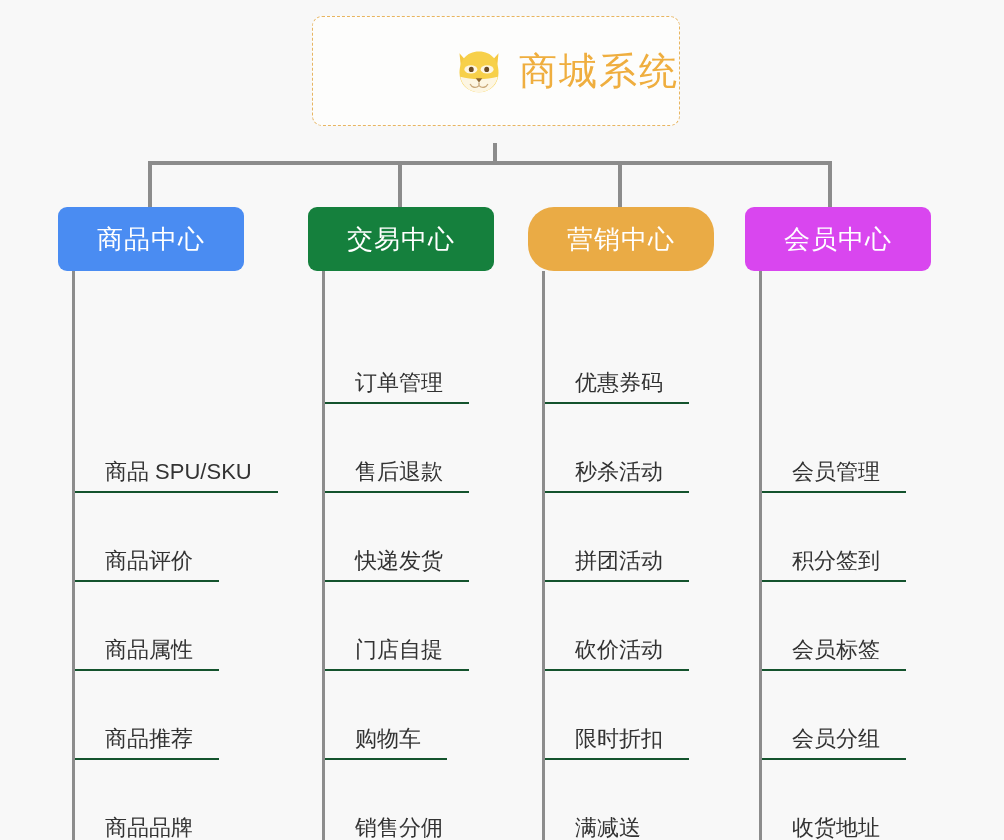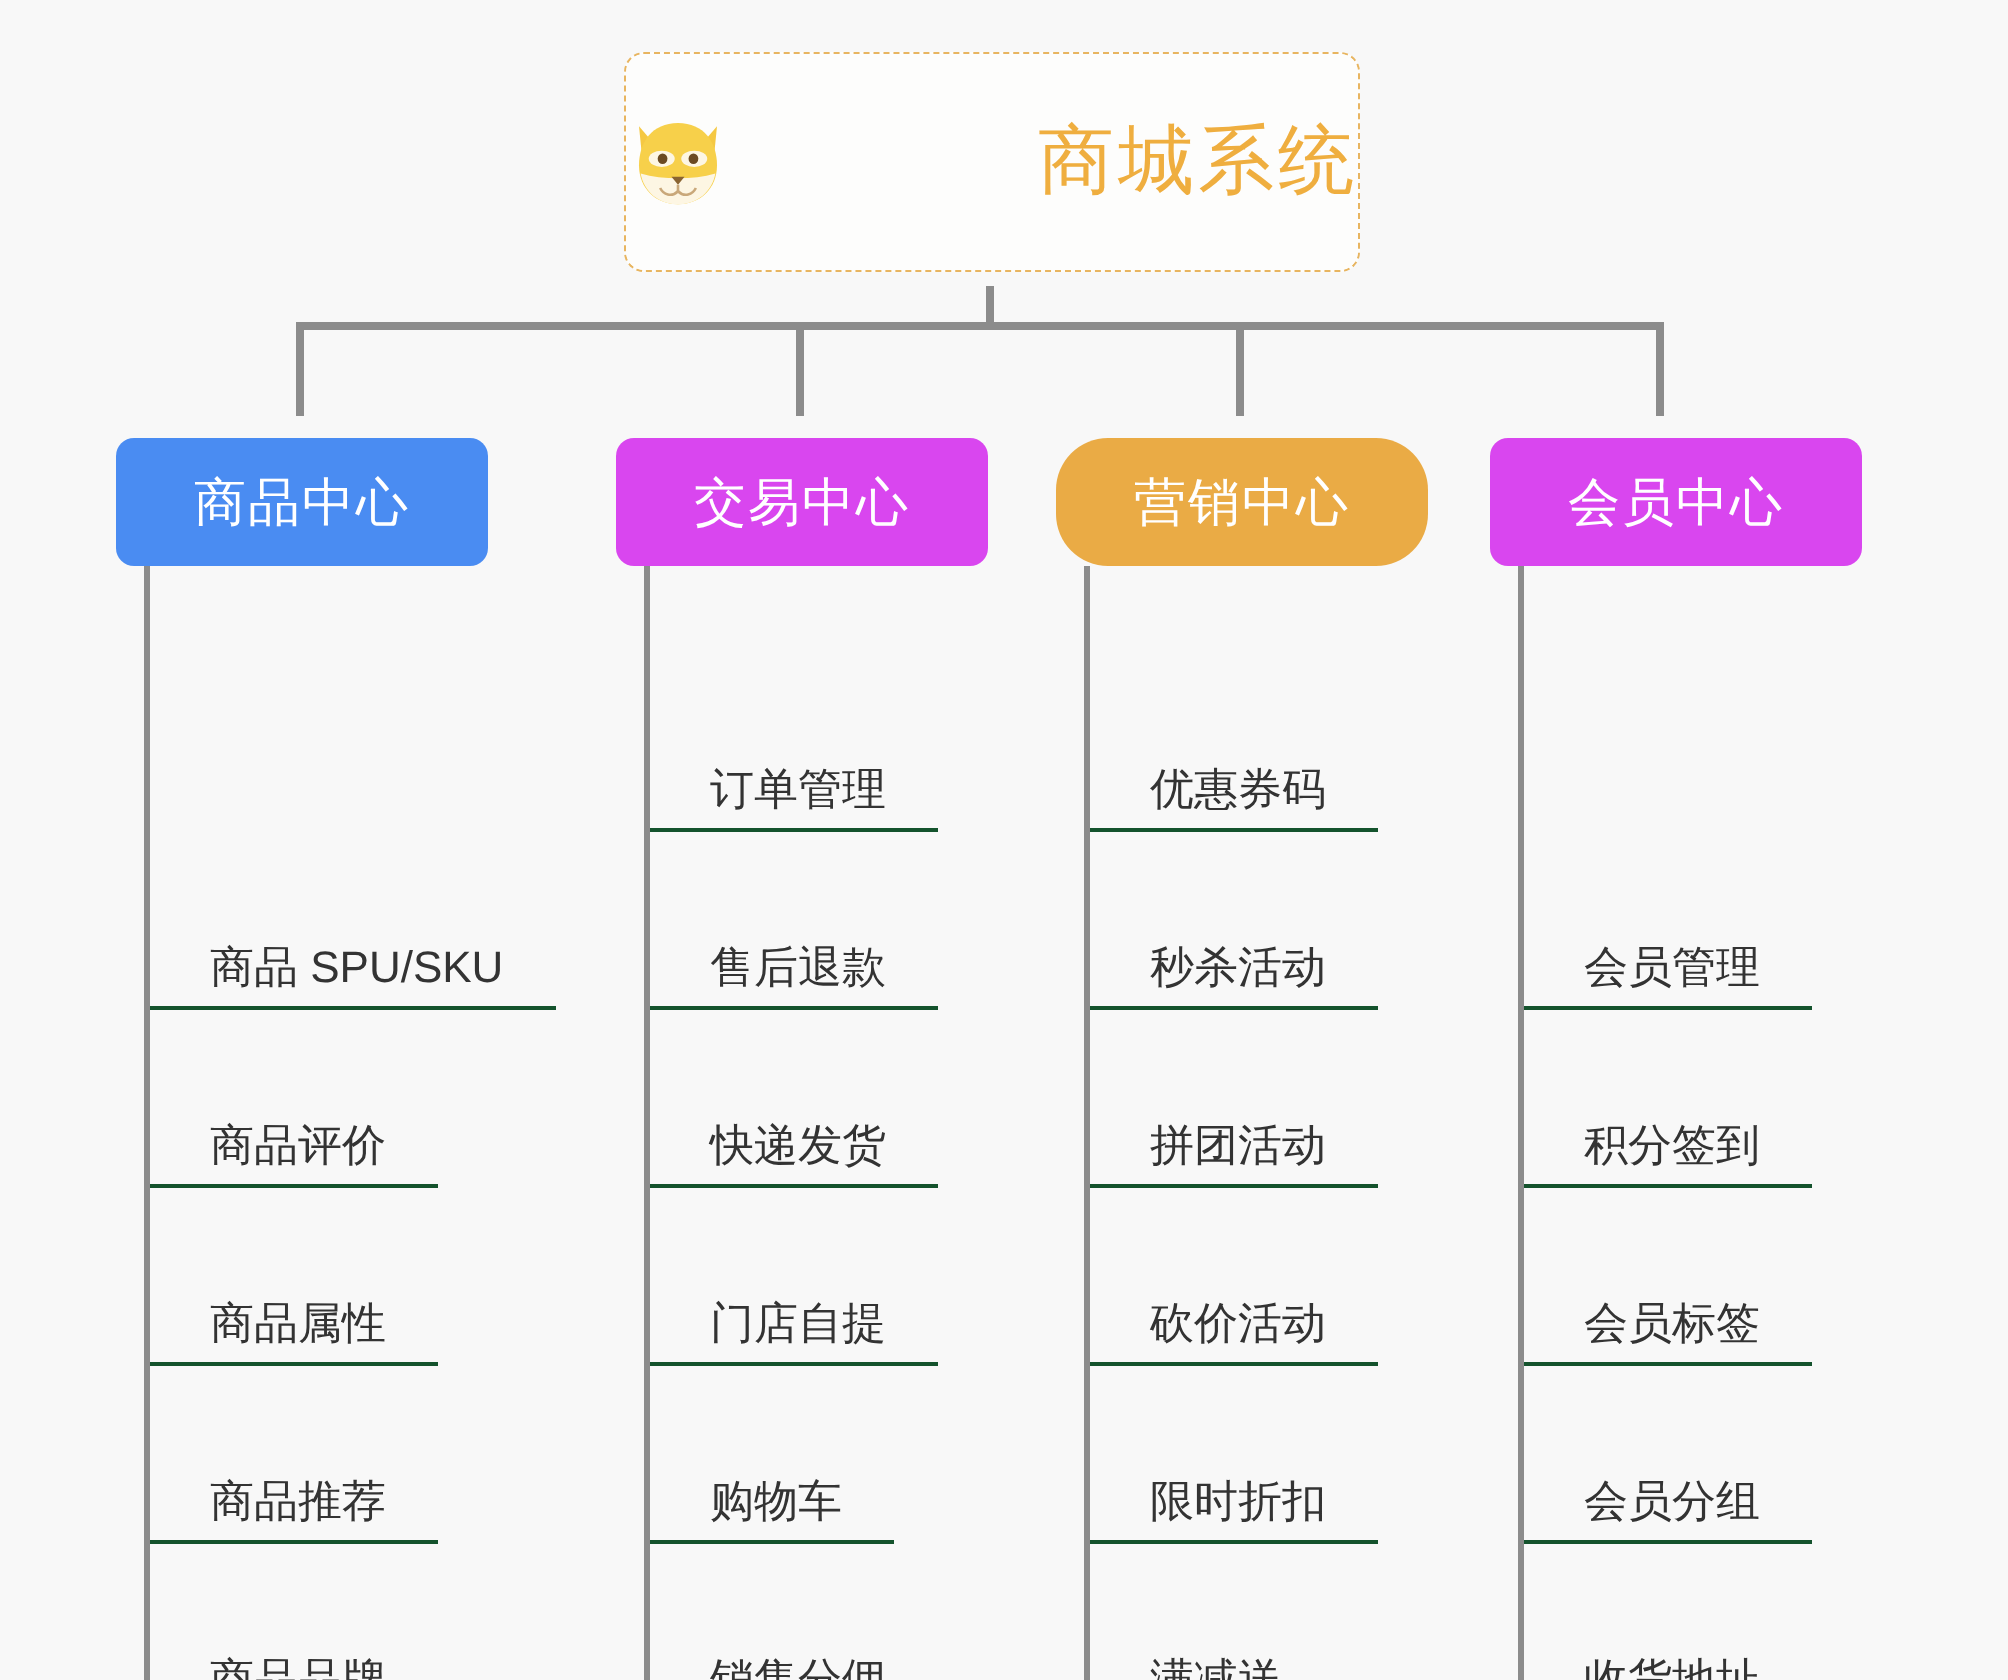--- a/index.html
+++ b/index.html
@@ -19,30 +19,30 @@
   #mindmap {
     position: relative;
     width: 1004px;
     height: 840px;
   }
 
   
   .root-node {
     position: absolute;
     left: 312px;
-    top: 26px;
+    top: 16px;
     width: 368px;
     height: 110px;
     box-sizing: border-box;
     background: #fdfdfc;
     border: 1px dashed #e8b560;
     border-radius: 10px;
     display: flex;
     align-items: center;
-    justify-content: space-between;
+    justify-content: flex-end;
     gap: 14px;
   }
   .root-icon {
     width: 52px;
     height: 52px;
     flex: 0 0 auto;
     display: block;
   }
   .root-title {
     font-size: 38px;
@@ -97,24 +97,23 @@
     height: 64px;
     box-sizing: border-box;
     border-radius: 9px;
     display: flex;
     align-items: center;
     justify-content: center;
     color: #ffffff;
     font-size: 26px;
     letter-spacing: 1px;
     white-space: nowrap;
-    margin-top: 12px;
   }
   .cat-box.blue   { background: #4a8cf2; }
-  .cat-box.red    { background: #d946ef; }
+  .cat-box.red    { background: #15803d; }
   .cat-box.orange { background: #eaab45; border-radius: 26px; }
   .cat-box.green  { background: #d946ef; }
 
   
   .leaf-list {
     position: relative;
     margin-left: 14px;
     padding-top: 14px;
     border-left: 3px solid #8c8c8c;
     height: 578px;

